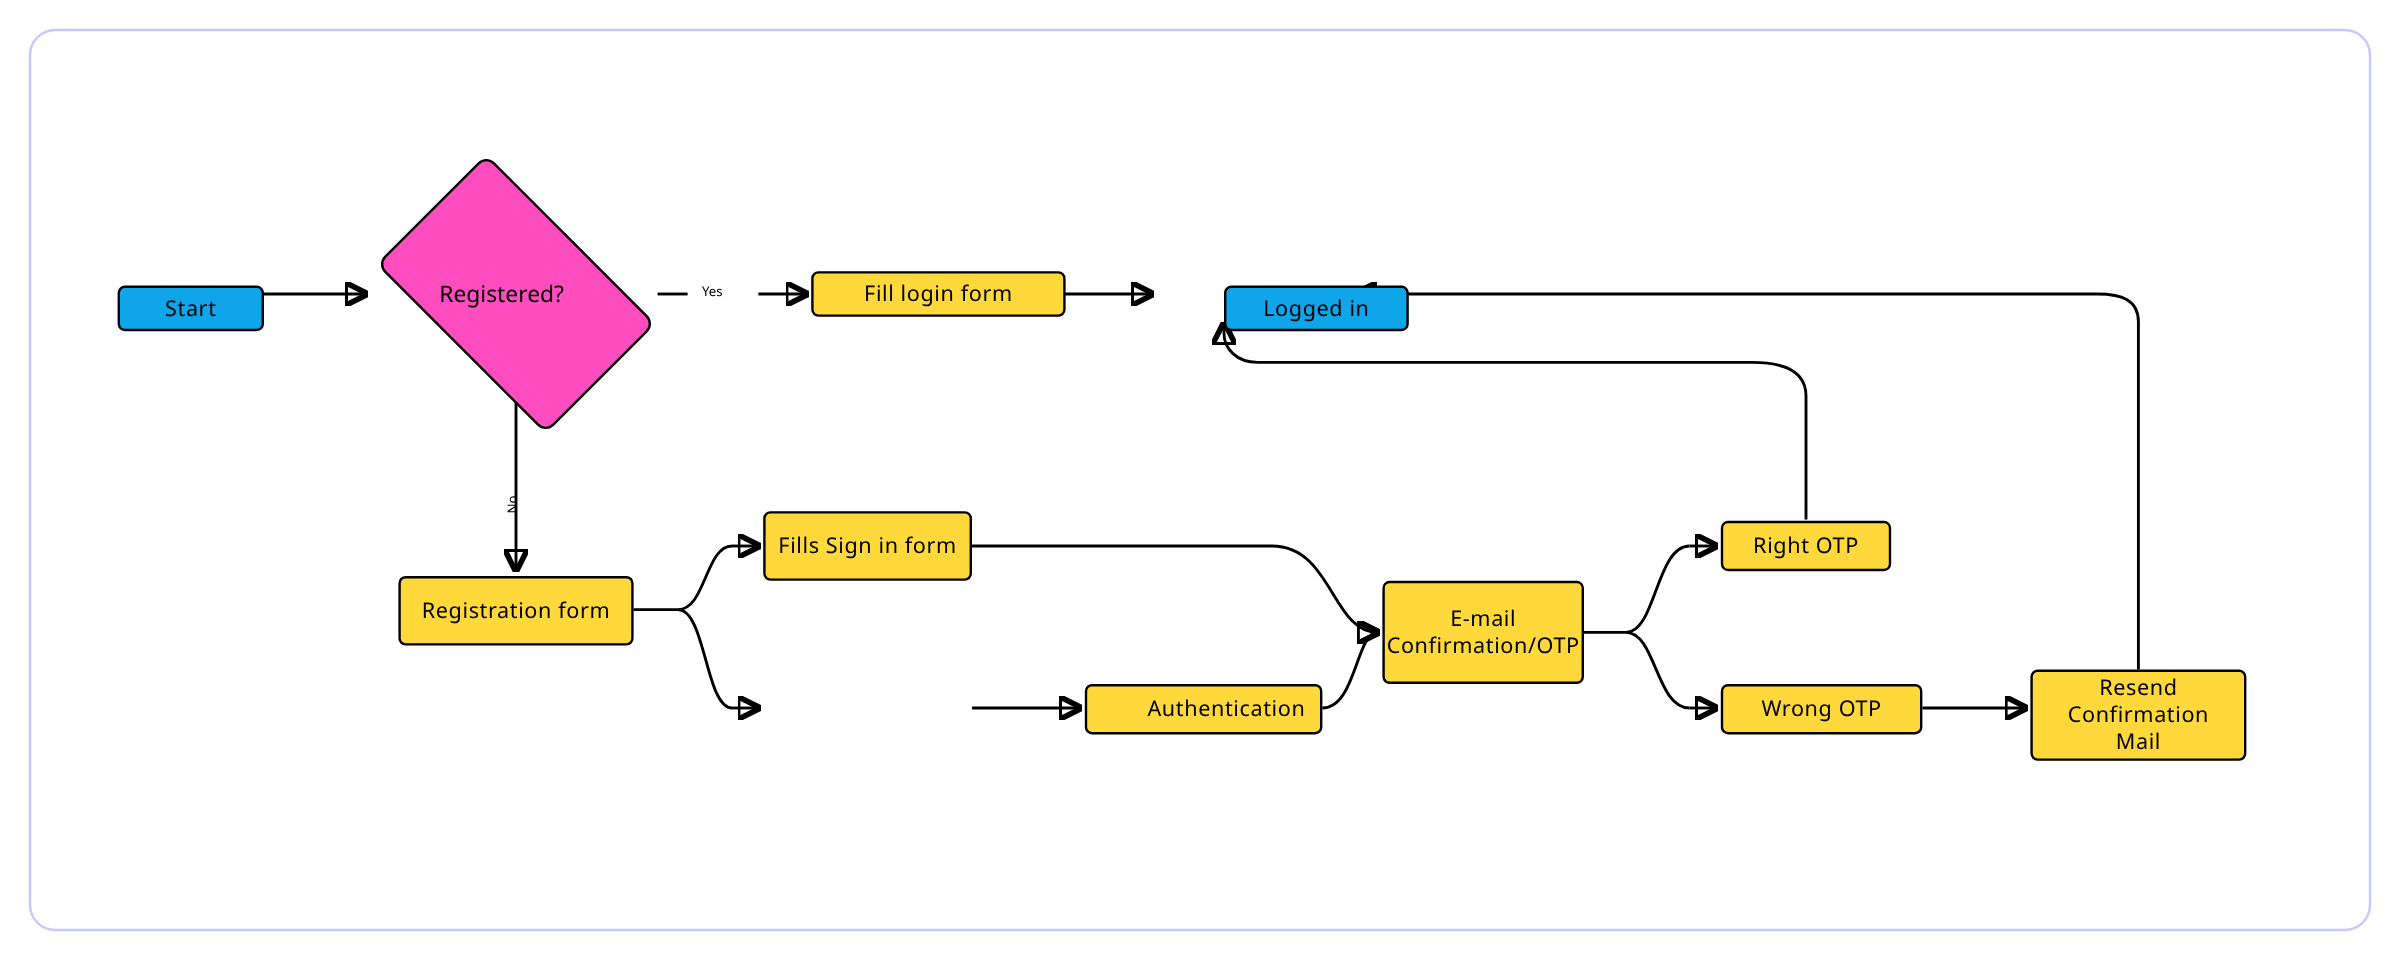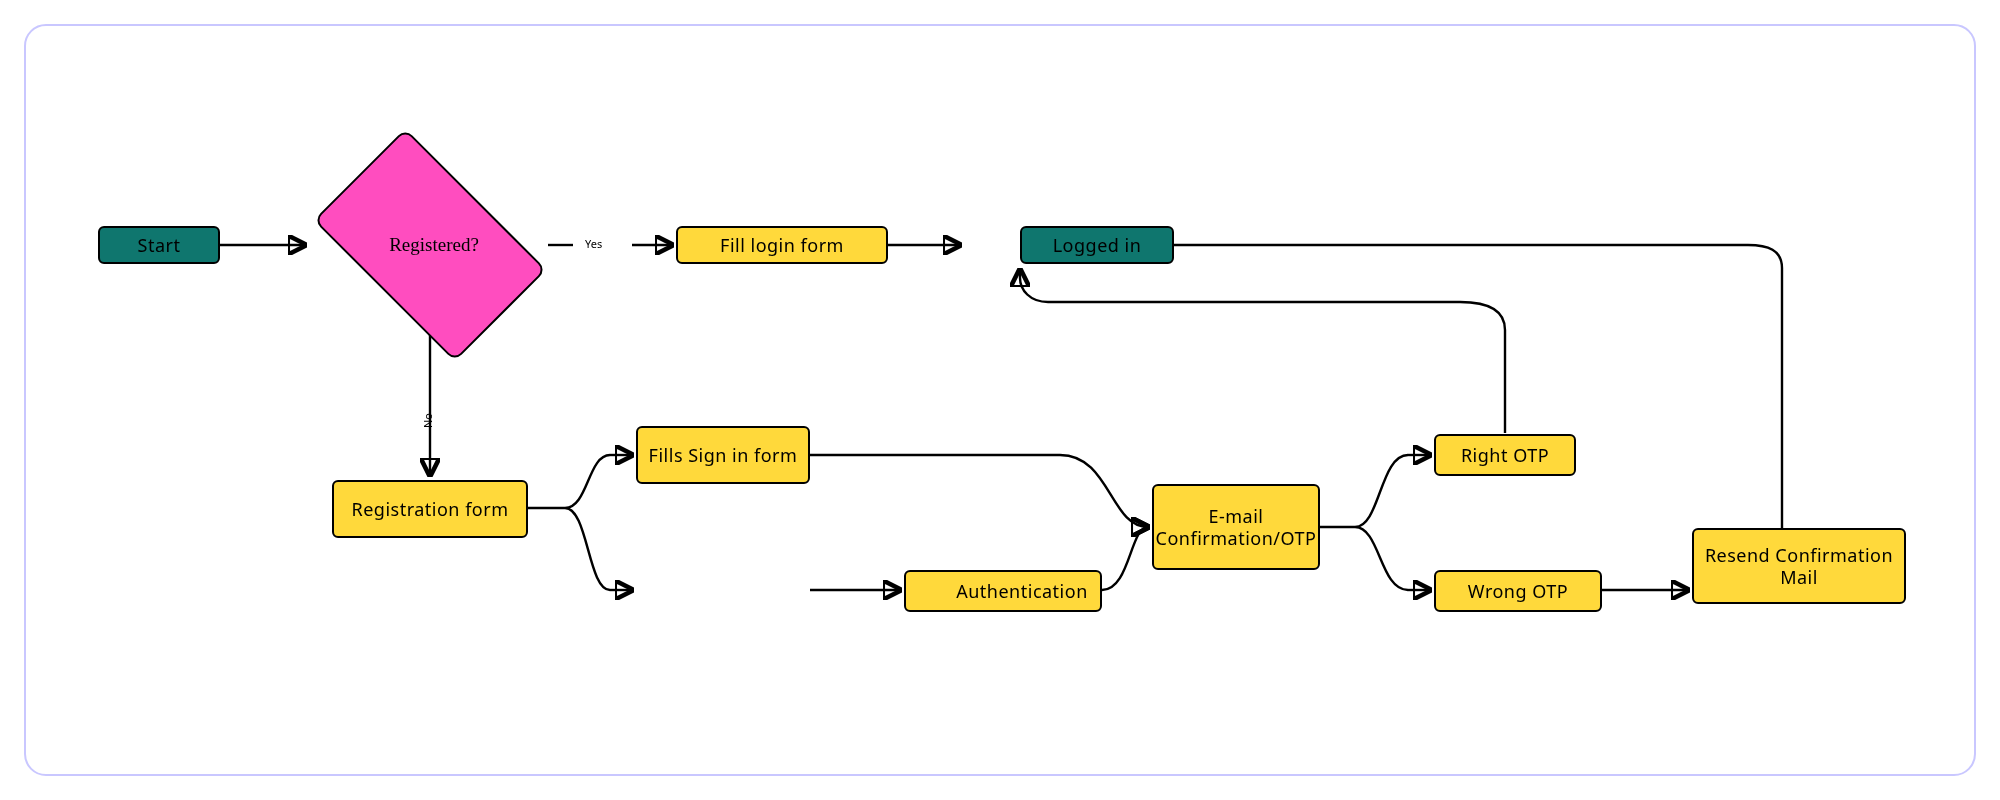--- a/index.html
+++ b/index.html
@@ -1,19 +1,19 @@
 <!DOCTYPE html>
 <html><head>
 <meta charset="utf-8">
 <style>
   html,body{margin:0;padding:0;background:#fff;font-family:system-ui,-apple-system,"Segoe UI",Roboto,Helvetica,Arial,sans-serif;font-size:18px;color:#000;}
   .canvas{position:relative;width:2000px;height:800px;}
   .frame{position:absolute;left:24px;top:24px;right:24px;bottom:24px;border:2px solid #c9c7ff;border-radius:22px;}
   .box{position:absolute;display:flex;align-items:center;justify-content:center;text-align:center;border:2px solid #000;border-radius:6px;box-sizing:border-box;padding:6px 10px;line-height:1.25;letter-spacing:.5px;}
-  .cyan{background:#0f766e;}
+  .cyan{background:#0ea5e9;margin-top:12px;}
   .yellow{background:#ffd93b;}
   .diamond{position:absolute;width:200px;height:130px;transform:rotate(45deg);background:#ff4dbf;border:2px solid #000;border-radius:10px;box-sizing:border-box;}
   .diamond-label{position:absolute;display:flex;align-items:center;justify-content:center;font-size:19px;}
   .small{position:absolute;font-size:11px;}
   svg.arrows{position:absolute;left:0;top:0;width:2000px;height:800px;pointer-events:none;}
   svg.arrows path,svg.arrows line{stroke:#000;stroke-width:2.4;fill:none;}
 </style>
 </head>
 <body>
 
@@ -54,21 +54,21 @@
     <path d="M1505,433 L1505,330 C1505,308 1485,302 1460,302 L1048,302 C1030,302 1020,290 1020,278 L1020,270" marker-end="url(#ah)"></path>
 
     <line x1="1602" y1="590" x2="1688" y2="590" marker-end="url(#ah)"></line>
 
     <path d="M1782,558 L1782,268 C1782,250 1768,245 1748,245 L1130,245" marker-end="url(#ah)"></path>
   </svg>
 
   <div class="box cyan" style="left:98px;top:226px;width:122px;height:38px;">Start</div>
 
   <div class="diamond" style="left:330px;top:180px;"></div>
-  <div class="diamond-label" style="left:334px;top:180px;width:200px;height:130px;font-family:Liberation Serif, serif;">Registered?</div>
+  <div class="diamond-label" style="left:318px;top:180px;width:200px;height:130px;">Registered?</div>
 
   <span class="small" style="left:585px;top:236px;">Yes</span>
   <span class="small" style="left:420px;top:428px;transform:rotate(-90deg);transform-origin:left top;">No</span>
 
   <div class="box yellow" style="left:676px;top:226px;width:212px;height:38px;">Fill login form</div>
 
   <div class="box cyan" style="left:1020px;top:226px;width:154px;height:38px;">Logged in</div>
 
   <div class="box yellow" style="left:332px;top:480px;width:196px;height:58px;">Registration form</div>
 
@@ -76,14 +76,14 @@
 
 
   <div class="box yellow" style="left:904px;top:570px;width:198px;height:42px;padding-left:48px;">Authentication</div>
 
   <div class="box yellow" style="left:1152px;top:484px;width:168px;height:86px;">E-mail Confirmation/OTP</div>
 
   <div class="box yellow" style="left:1434px;top:434px;width:142px;height:42px;">Right OTP</div>
 
   <div class="box yellow" style="left:1434px;top:570px;width:168px;height:42px;">Wrong OTP</div>
 
-  <div class="box yellow" style="left:1692px;top:528px;width:214px;height:76px;">Resend Confirmation Mail</div>
+  <div class="box yellow" style="left:1692px;top:558px;width:180px;height:76px;">Resend Confirmation Mail</div>
 </div>
 
 </body></html>

